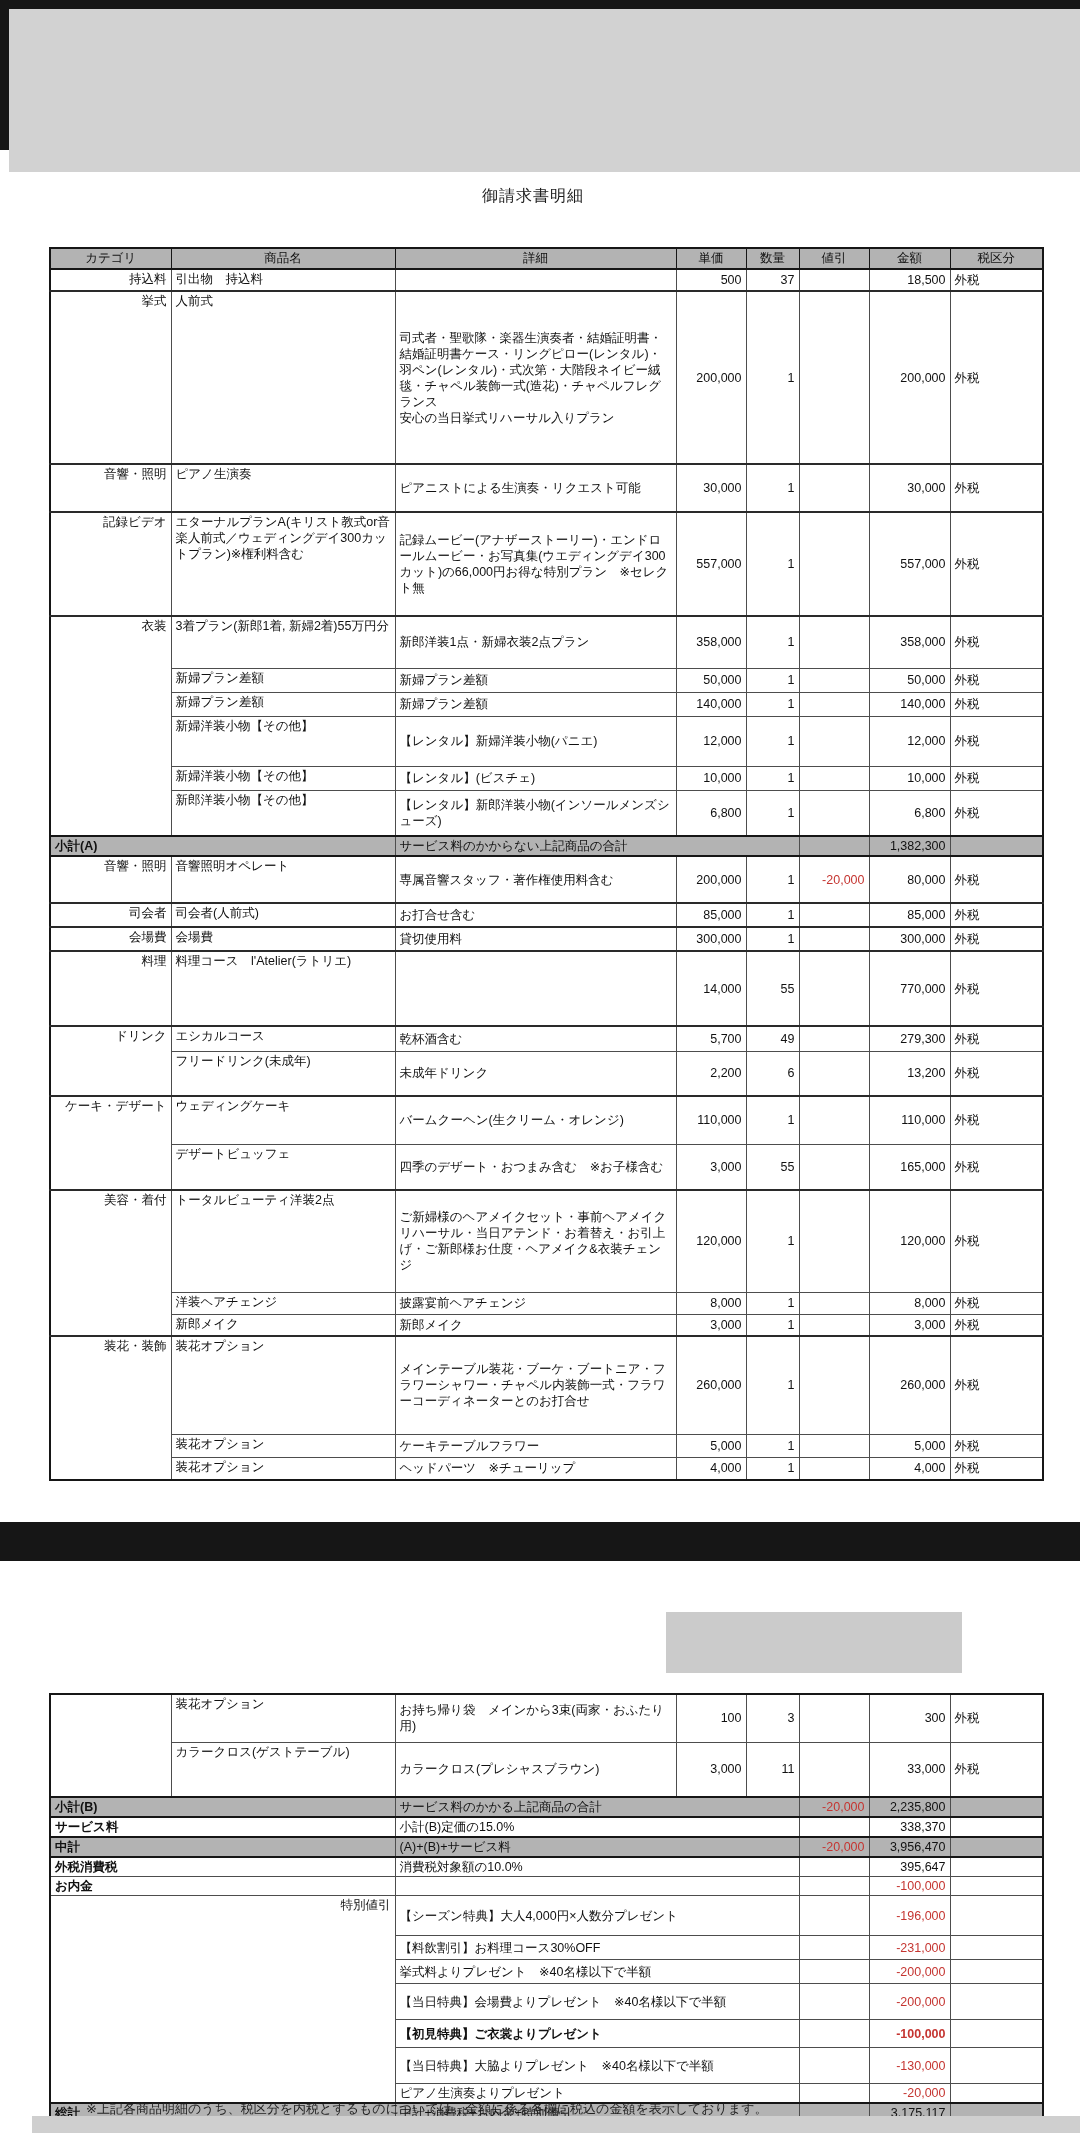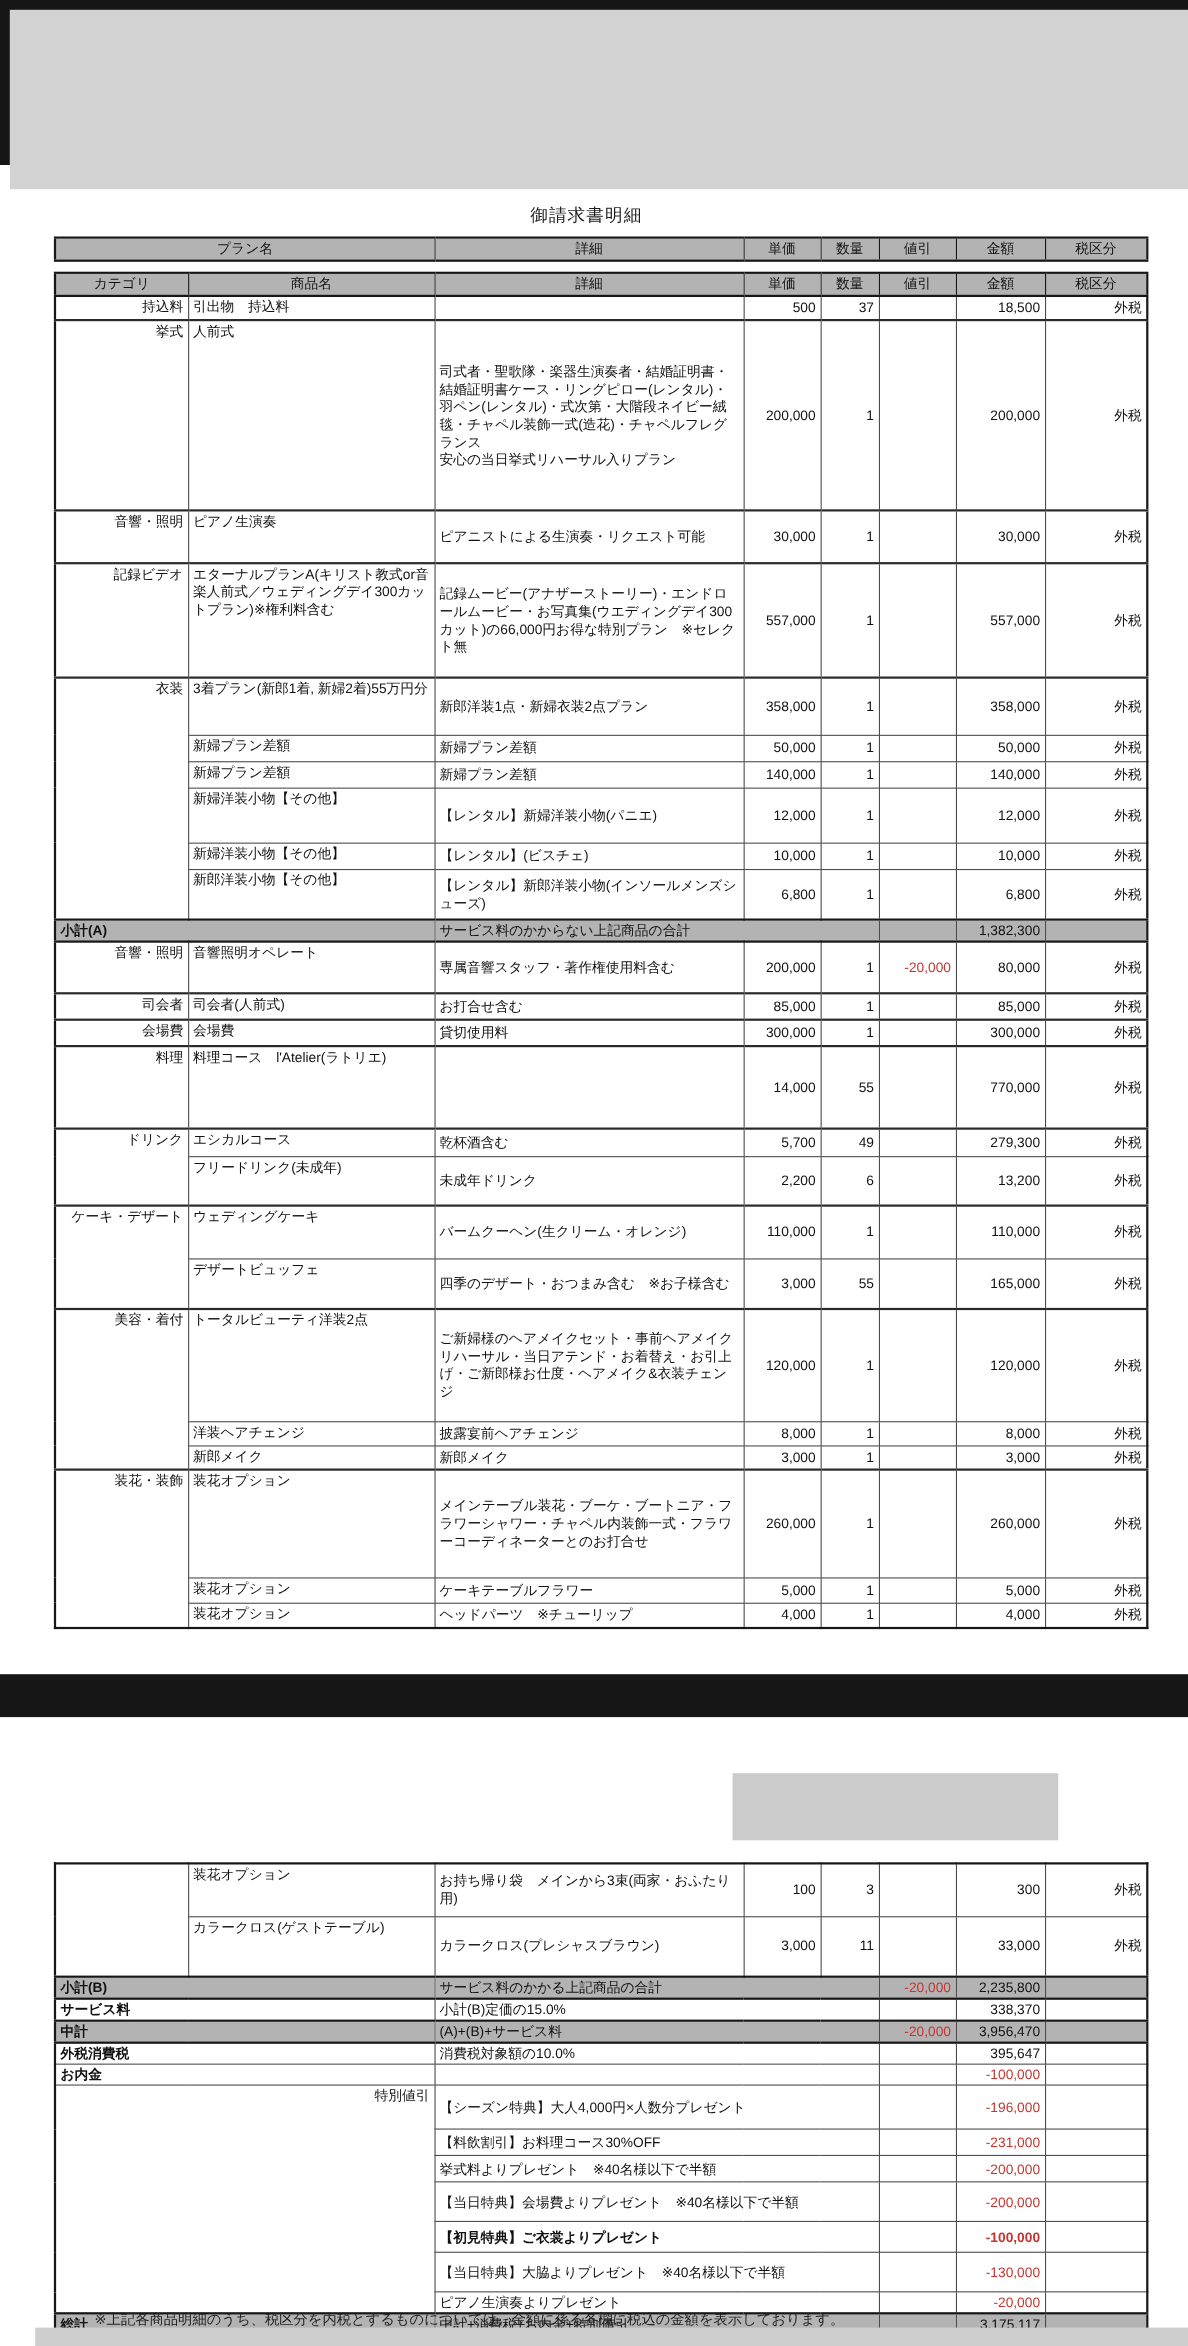--- a/index.html
+++ b/index.html
@@ -20,60 +20,38 @@
   }
   .tbl td{
     border:1px solid #4d4d4d;padding:1px 4px;overflow:hidden;line-height:1.28;
     vertical-align:middle;
   }
   .tbl tr.sec td{border-top:2px solid #2a2a2a;}
   .tbl td.cat{vertical-align:top;text-align:right;}
   .tbl td.prod{vertical-align:top;text-align:left;}
   .tbl td.detail{vertical-align:middle;text-align:left;white-space:pre-wrap;}
   .tbl td.num{text-align:right;}
-  .tbl td.ctr{text-align:right;}
+  .tbl td.ctr{text-align:left;}
   .tbl td.label{text-align:left;font-weight:bold;}
   .tbl td.gray{background:#b3b3b3;}
   .tbl tr.bar td{border-top:2px solid #161616;border-bottom:2px solid #161616;}
   .red{color:#c53531;}
   .footnote{position:absolute;left:86px;top:2100px;font-size:13px;color:#222;}
 </style>
 </head>
 <body>
 
 <div class="page">
 
   <div class="black-band" style="left:0;top:0;width:1080px;height:9px;"></div>
   <div class="black-band" style="left:0;top:0;width:9px;height:150px;"></div>
   <div class="redaction" style="left:9px;top:9px;width:1071px;height:163px;"></div>
 
   <div class="doc-title">御請求書明細</div>
 
-  <table class="tbl" style="top:215px;">
-    <colgroup>
-      <col style="width:345px">
-        <col style="width:281px">
-        <col style="width:70px">
-      <col style="width:53px">
-        <col style="width:70px">
-        <col style="width:81px">
-        <col style="width:93px">
-    </colgroup>
-    <thead>
-      <tr>
-        <th>プラン名</th>
-        <th>詳細</th>
-        <th>単価</th>
-        <th>数量</th>
-        <th>値引</th>
-        <th>金額</th>
-        <th>税区分</th>
-      </tr>
-    </thead>
-  </table>
 
   <table class="tbl" style="top:247px;">
     <colgroup>
       <col style="width:121px">
         <col style="width:224px">
         <col style="width:281px">
         <col style="width:70px">
       <col style="width:53px">
         <col style="width:70px">
         <col style="width:81px">

